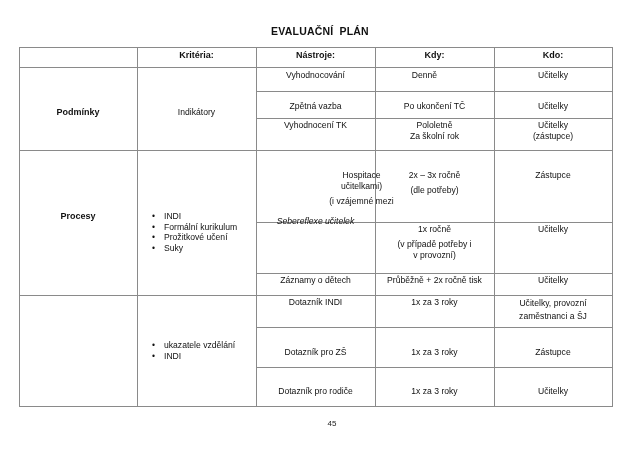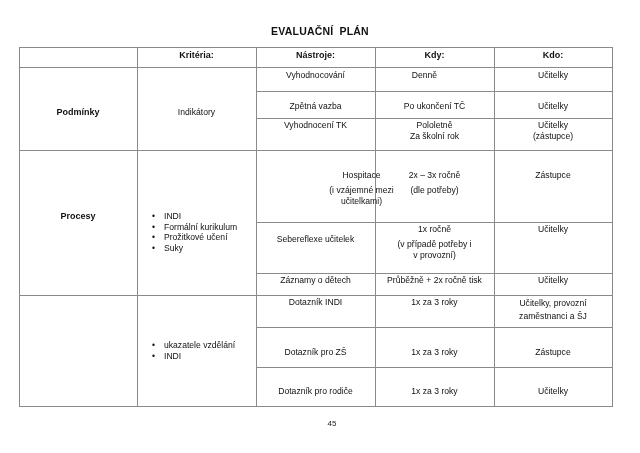--- a/index.html
+++ b/index.html
@@ -74,30 +74,30 @@
   <div class="cell bold" style="left:19px;width:118px;top:211px;">Procesy</div>
   <ul class="bl" style="left:150px;top:211px;">
     <li>INDI</li>
     <li>Formální kurikulum</li>
     <li>Prožitkové učení</li>
     <li>Suky</li>
   </ul>
 
   <div class="cell" style="left:254px;width:119px;top:170px;margin-left:48px;">
     <span class="sub">Hospitace</span>
+    <span class="sub">učitelkami)</span>
     <span class="sub" style="margin-top:4px;">(i vzájemné mezi</span>
-    <span class="sub">učitelkami)</span>
   </div>
   <div class="cell" style="left:375px;width:119px;top:170px;">
     <span class="sub">2x – 3x ročně</span>
     <span class="sub" style="margin-top:4px;">(dle potřeby)</span>
   </div>
   <div class="cell" style="left:494px;width:118px;top:170px;">Zástupce</div>
 
-  <div class="cell" style="left:256px;width:119px;top:234px;">Sebereflexe učitelek</div>
+  <div class="cell" style="left:256px;width:119px;top:216px;font-style:italic;">Sebereflexe učitelek</div>
   <div class="cell" style="left:375px;width:119px;top:224px;">
     <span class="sub">1x ročně</span>
     <span class="sub" style="margin-top:4px;">(v případě potřeby i</span>
     <span class="sub">v provozní)</span>
   </div>
   <div class="cell" style="left:494px;width:118px;top:224px;">Učitelky</div>
 
   <div class="cell" style="left:256px;width:119px;top:275px;">Záznamy o dětech</div>
   <div class="cell" style="left:375px;width:119px;top:275px;">Průběžně + 2x ročně tisk</div>
   <div class="cell" style="left:494px;width:118px;top:275px;">Učitelky</div>

